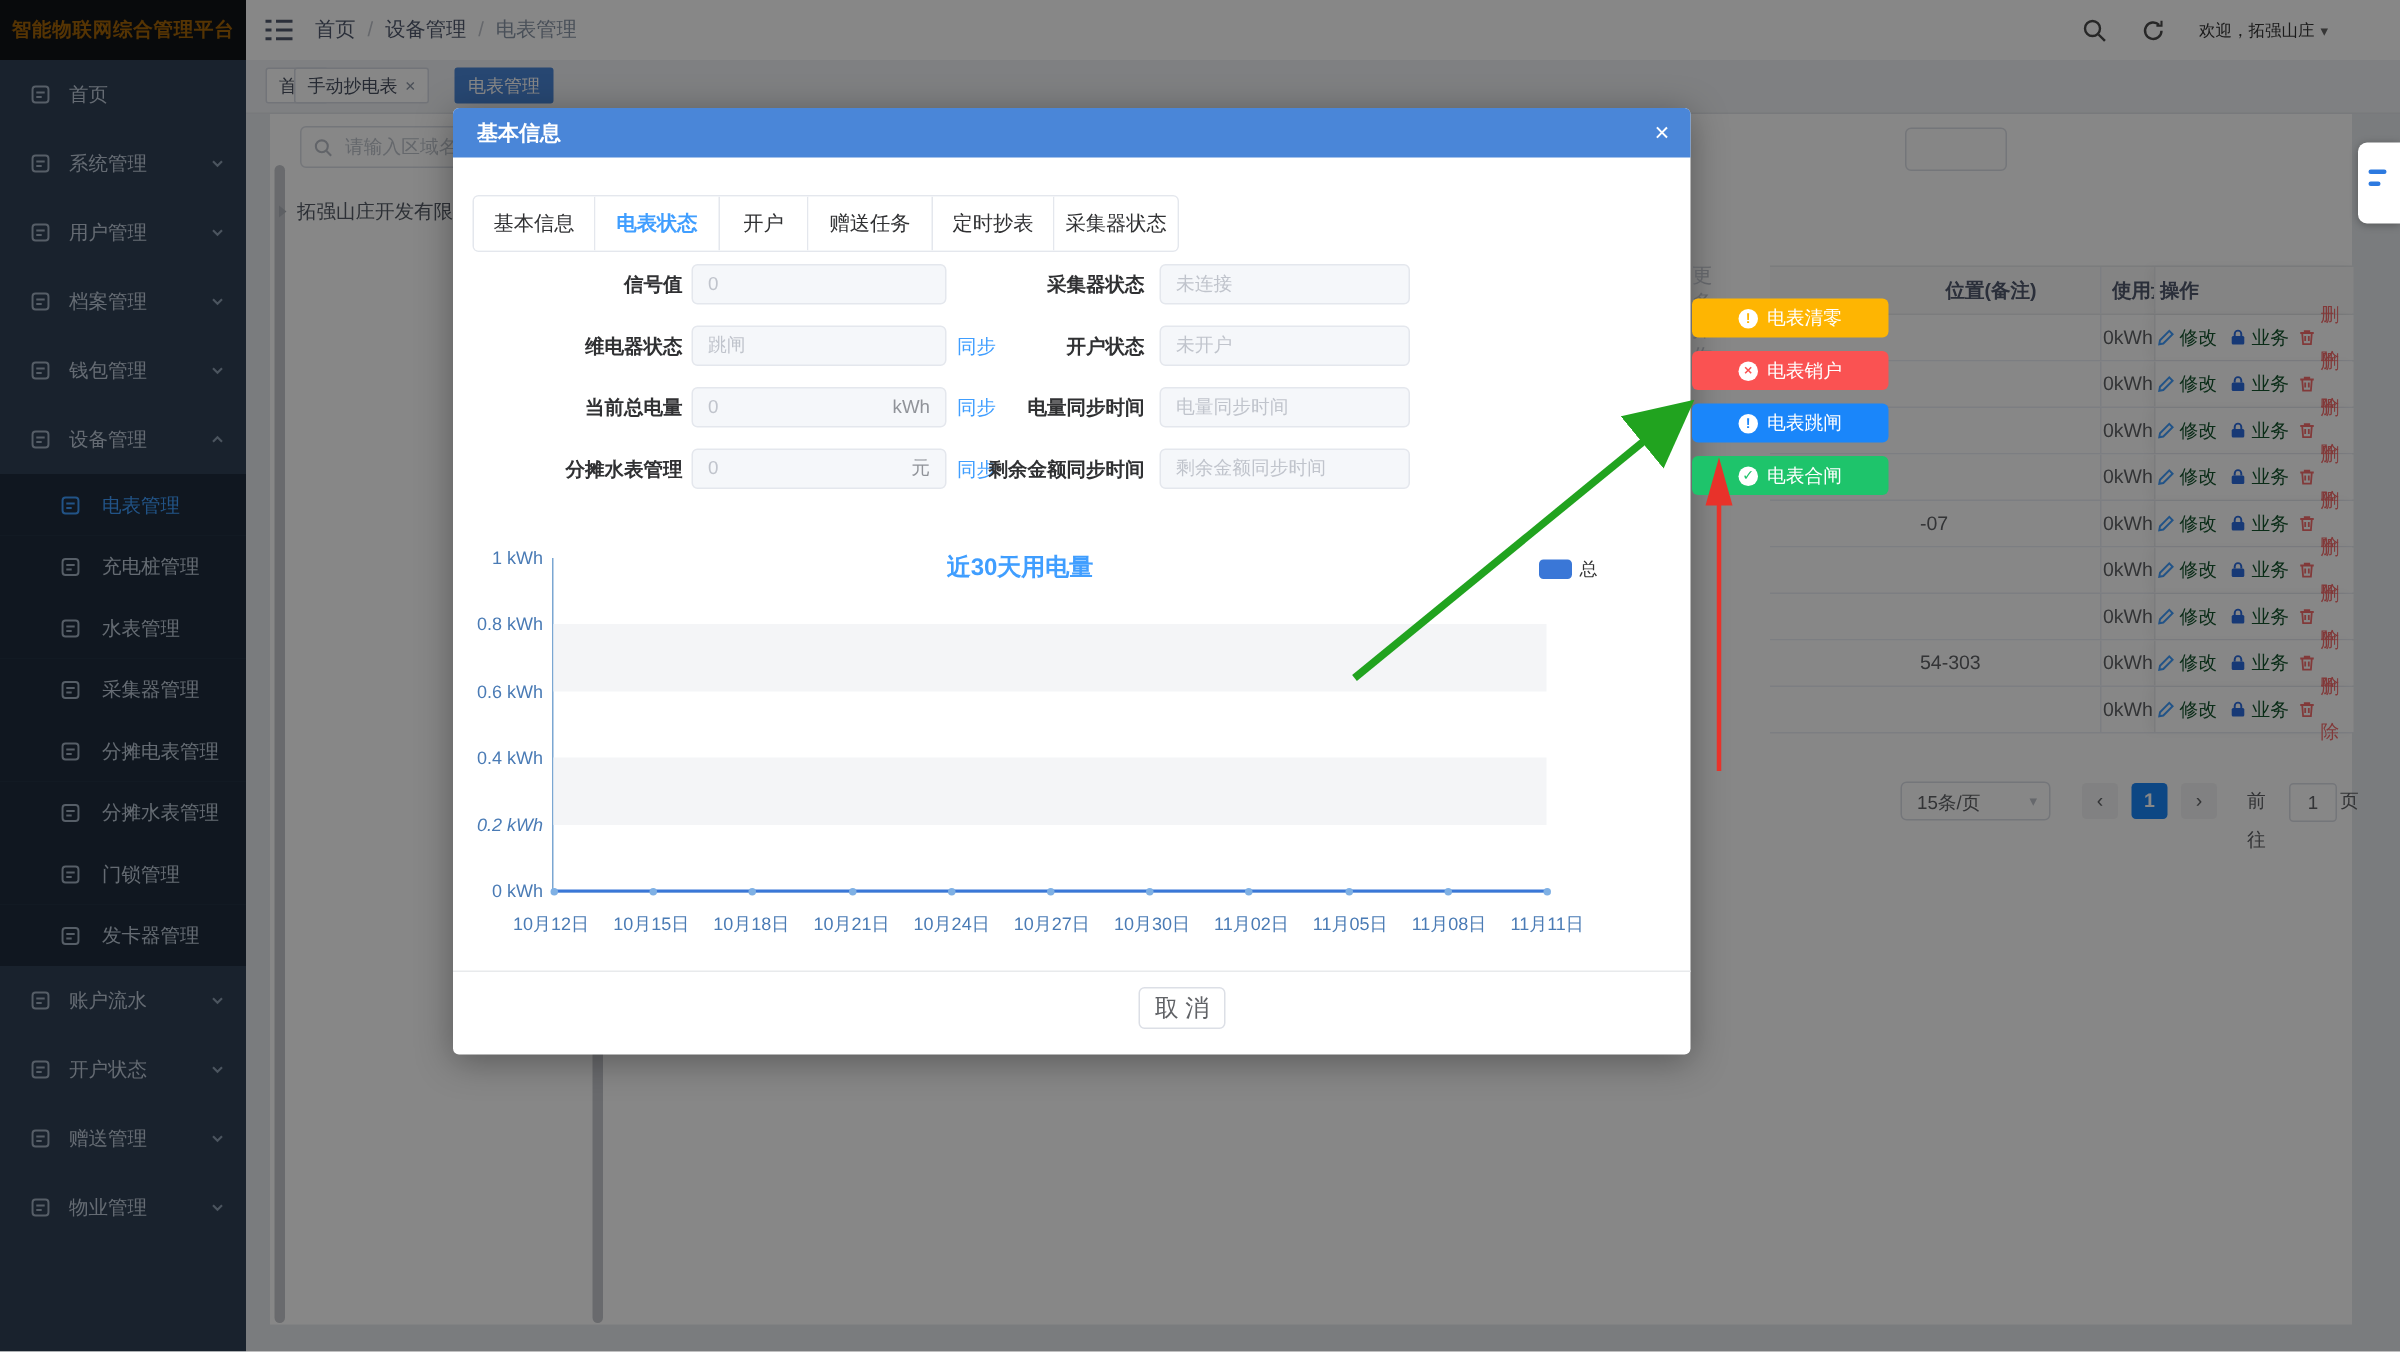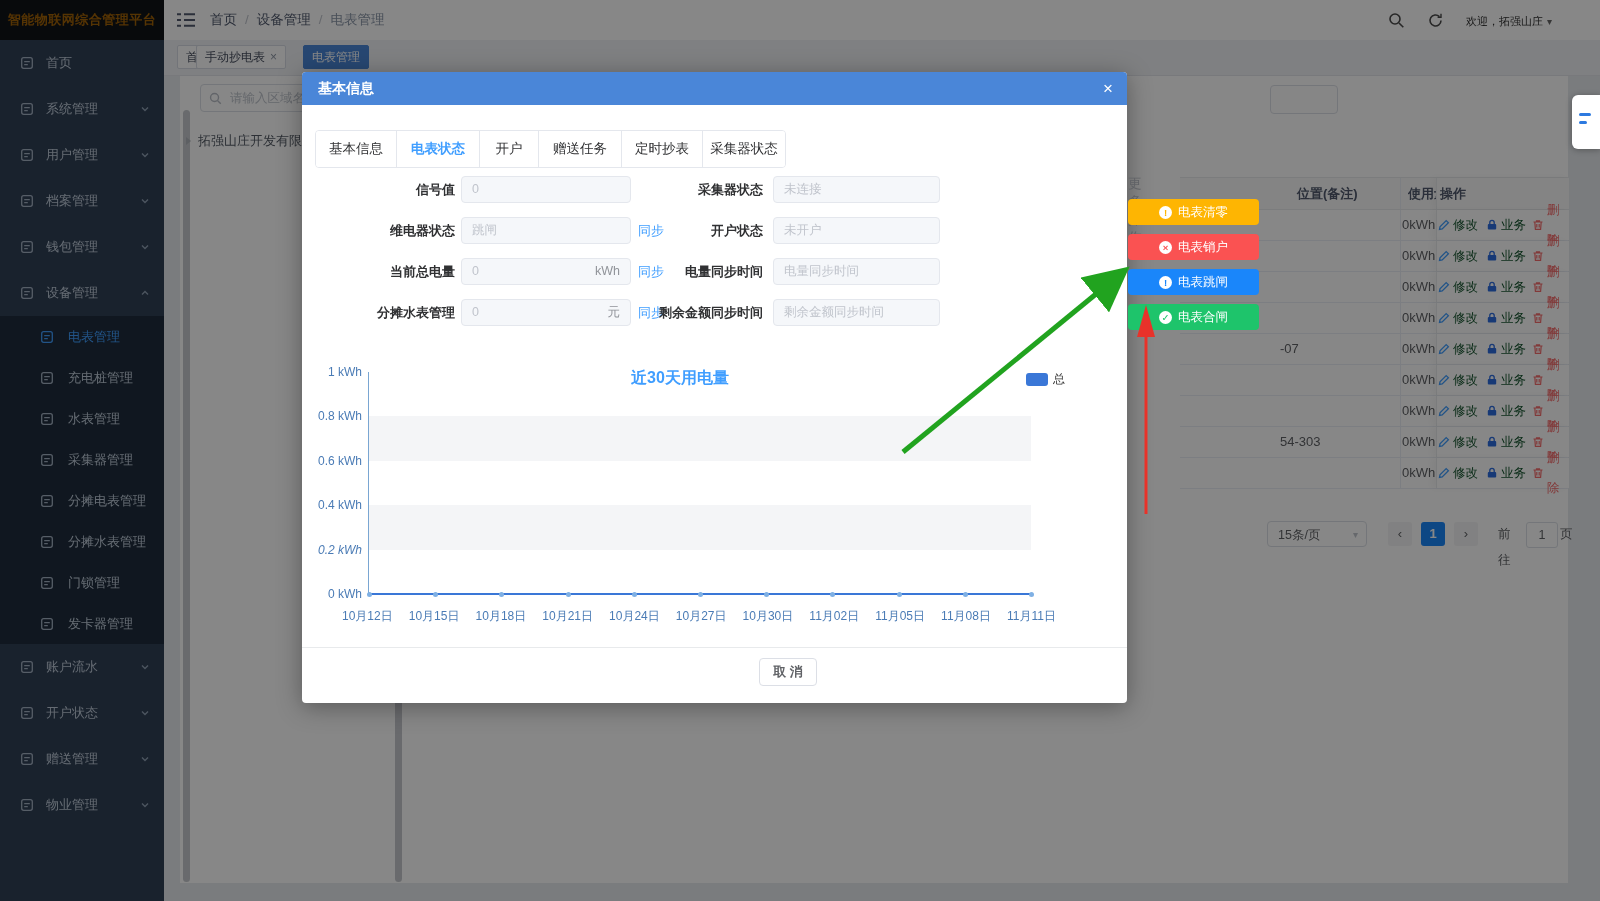--- a/index.html
+++ b/index.html
@@ -91,21 +91,21 @@
   .legend-label{font-size:12px;color:#333;}
   .plot{position:absolute;left:58px;top:10px;width:662px;height:222px;border-left:1px solid #7aa6d2;border-bottom:1px solid #7aa6d2;}
   .stripe{position:absolute;left:0;width:100%;height:44.4px;background:#f4f5f7;}
   .series-line{position:absolute;left:0;bottom:-1px;width:100%;height:2px;background:#3a77d7;}
   .sym-dot{position:absolute;bottom:-3px;width:5px;height:5px;border-radius:50%;background:#7fb0e4;}
   .ylab{position:absolute;left:0;width:52px;text-align:right;font-size:12px;color:#4a7bb5;}
   .xlabs{position:absolute;left:32px;top:246px;width:714px;display:flex;justify-content:space-between;}
   .xlabs span{font-size:12px;color:#4a7bb5;white-space:nowrap;}
   
   .mfoot-line{position:absolute;left:0;top:575px;width:100%;border-top:1px solid #e8eaec;}
-  .cancel-btn{position:absolute;left:457px;top:586px;width:58px;height:28px;background:#fff;border:1px solid #dcdfe6;border-radius:4px;color:#606266;font-size:13px;font-family:inherit;cursor:pointer;font-weight:bold;}
+  .cancel-btn{position:absolute;left:457px;top:586px;width:58px;height:28px;background:#fff;border:1px solid #dcdfe6;border-radius:4px;color:#606266;font-size:16px;font-family:inherit;cursor:pointer;}
   
   .arrows{position:absolute;inset:0;z-index:70;pointer-events:none;}
   svg{display:block;}
 </style>
 </head>
 <body>
 
 <div class="page">
 
   <header class="topbar">

